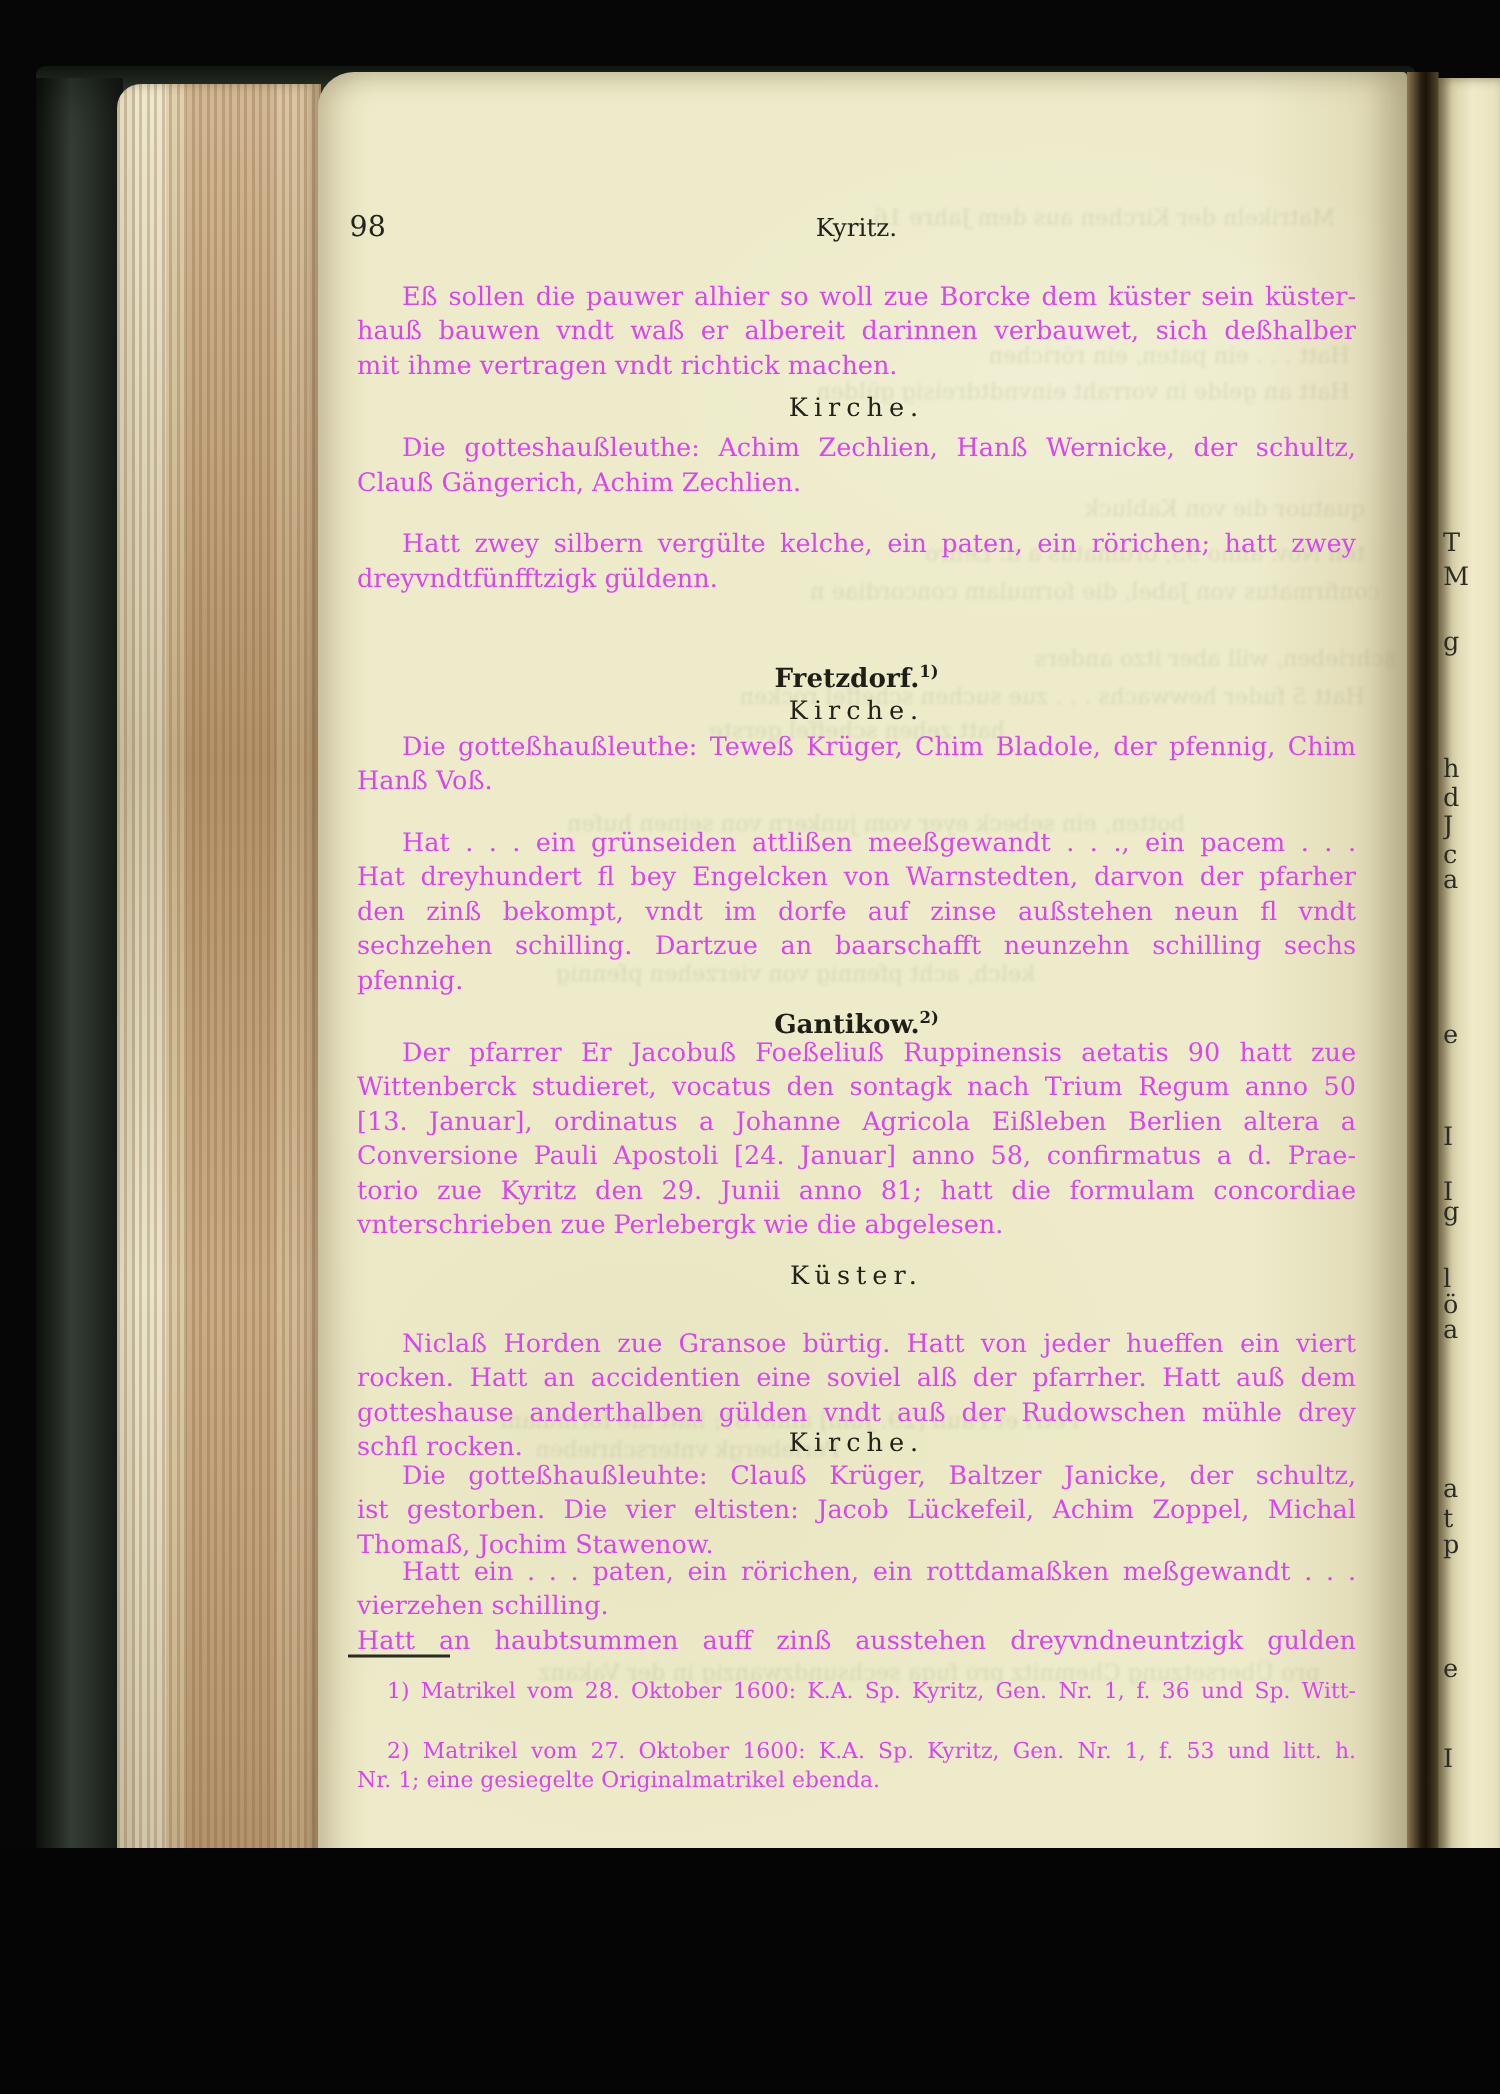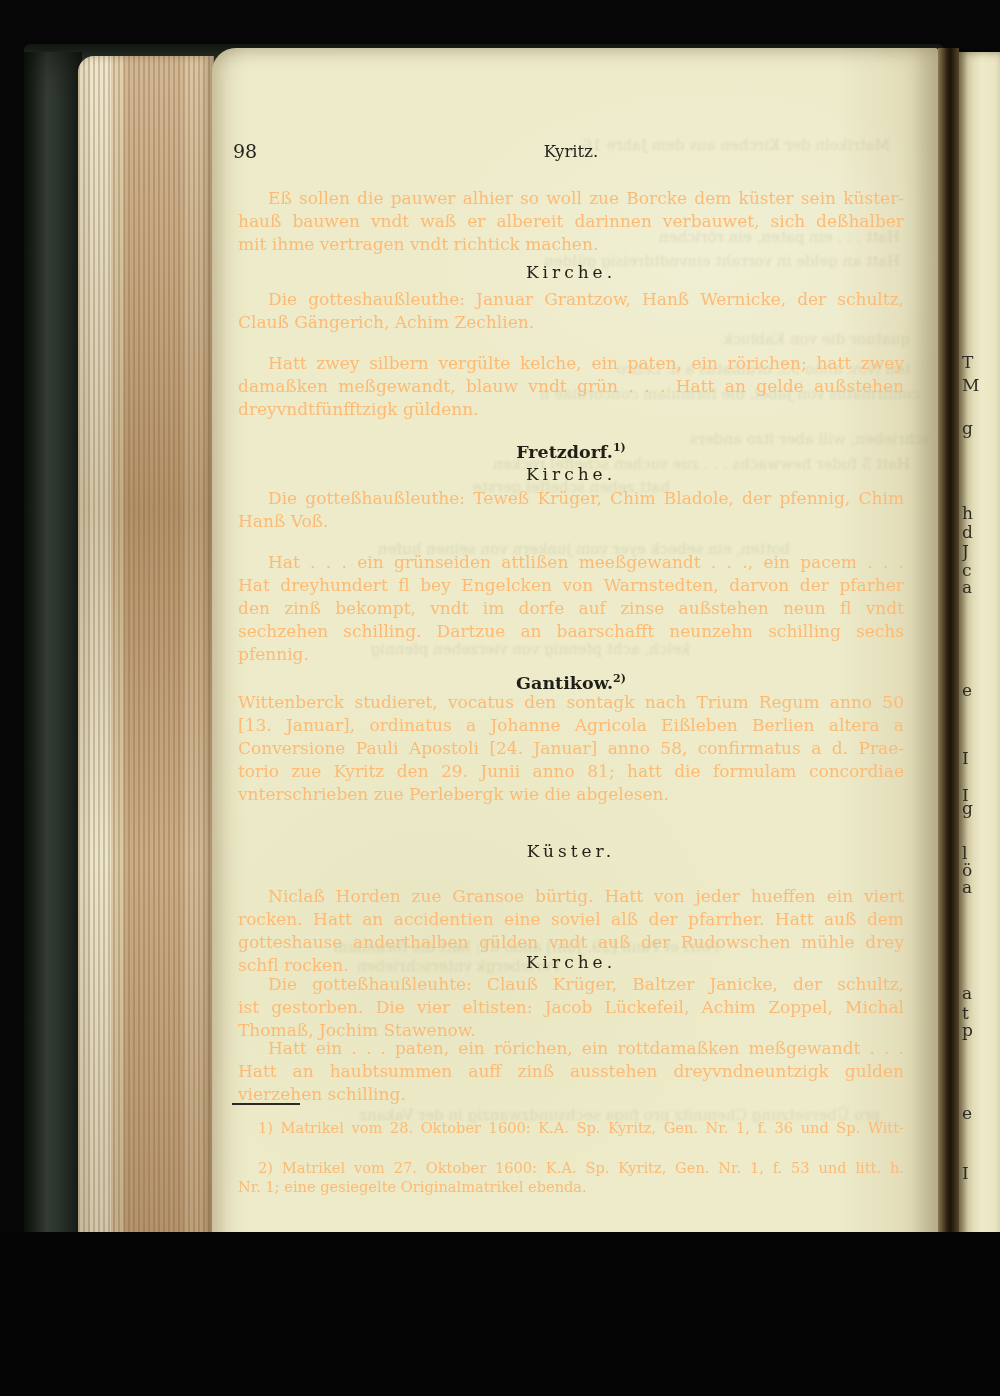--- a/index.html
+++ b/index.html
@@ -32,21 +32,21 @@
   
   .gutter{position:absolute;left:938px;top:48px;width:21px;height:1296px;
           background:linear-gradient(90deg,#8a7750 0,#2a1f10 45%,#1c1309 60%,#55452a 100%);}
   .sliver{position:absolute;left:959px;top:52px;width:41px;height:1290px;
           background:linear-gradient(90deg,#9f9572 0,#d9d2ab 22%,#efeac9 55%,#e8e2bf 100%);
           box-shadow:inset 4px 0 8px rgba(60,45,20,.5);}
   
   .hdr-num{position:absolute;left:233px;top:140px;font-size:19px;color:#24241e;}
   .hdr-title{position:absolute;left:238px;top:142px;width:666px;text-align:center;
              font-size:16.5px;color:#24241e;}
-  .tblock{position:absolute;left:238px;width:666px;color:#fdba74;}
+  .tblock{position:absolute;left:238px;width:666px;color:#d946ef;}
   .line{height:23px;line-height:23px;font-size:17px;overflow:hidden;text-align:left;}
   .line.just{text-align:justify;text-align-last:justify;}
   .line.ind{text-indent:30px;}
   .h-spaced{height:23px;line-height:23px;font-size:17px;text-align:center;letter-spacing:4px;color:#222219;}
   .h-bold{height:23px;line-height:23px;font-size:17.5px;text-align:center;font-weight:bold;color:#1f1f18;}
   .h-bold sup{font-size:11px;font-weight:bold;}
   .fn .line{height:19px;line-height:19px;font-size:14.6px;}
   .fn .line.ind{text-indent:20px;}
   .fnrule{position:absolute;left:232px;top:1103px;width:68px;height:2px;background:#2a2a22;}
   
@@ -87,43 +87,43 @@
   <div class="hdr-title">Kyritz.</div>
 
   <div id="text-layer">
       <div class="tblock" style="top: 187px;">
         <div class="line just ind">Eß sollen die pauwer alhier so woll zue Borcke dem küster sein küster-</div>
         <div class="line just">hauß bauwen vndt waß er albereit darinnen verbauwet, sich deßhalber</div>
         <div class="line">mit ihme vertragen vndt richtick machen.</div>
       </div>
       <div class="tblock h-spaced" style="top: 261px;">Kirche.</div>
       <div class="tblock" style="top: 288px;">
-        <div class="line just ind">Die gotteshaußleuthe: Januar Grantzow, Hanß Wernicke, der schultz,</div>
+        <div class="line just ind">Die gotteshaußleuthe: Achim Zechlien, Hanß Wernicke, der schultz,</div>
         <div class="line">Clauß Gängerich, Achim Zechlien.</div>
       </div>
       <div class="tblock" style="top: 352px;">
         <div class="line just ind">Hatt zwey silbern vergülte kelche, ein paten, ein rörichen; hatt zwey</div>
-        <div class="line just">damaßken meßgewandt, blauw vndt grün . . . Hatt an gelde außstehen</div>
         <div class="line">dreyvndtfünfftzigk güldenn.</div>
       </div>
       <div class="tblock h-bold" style="top: 436px;"><span>Fretzdorf.</span><sup>1)</sup></div>
       <div class="tblock h-spaced" style="top: 463px;">Kirche.</div>
       <div class="tblock" style="top: 487px;">
         <div class="line just ind">Die gotteßhaußleuthe: Teweß Krüger, Chim Bladole, der pfennig, Chim</div>
         <div class="line">Hanß Voß.</div>
       </div>
       <div class="tblock" style="top: 551px;">
         <div class="line just ind">Hat . . . ein grünseiden attlißen meeßgewandt . . ., ein pacem . . .</div>
         <div class="line just">Hat dreyhundert fl bey Engelcken von Warnstedten, darvon der pfarher</div>
         <div class="line just">den zinß bekompt, vndt im dorfe auf zinse außstehen neun fl vndt</div>
         <div class="line just">sechzehen schilling. Dartzue an baarschafft neunzehn schilling sechs</div>
         <div class="line">pfennig.</div>
       </div>
       <div class="tblock h-bold" style="top: 667px;"><span>Gantikow.</span><sup>2)</sup></div>
       <div class="tblock" style="top: 691px;">
+        <div class="line just ind">Der pfarrer Er Jacobuß Foeßeliuß Ruppinensis aetatis 90 hatt zue</div>
         <div class="line just">Wittenberck studieret, vocatus den sontagk nach Trium Regum anno 50</div>
         <div class="line just">[13. Januar], ordinatus a Johanne Agricola Eißleben Berlien altera a</div>
         <div class="line just">Conversione Pauli Apostoli [24. Januar] anno 58, confirmatus a d. Prae-</div>
         <div class="line just">torio zue Kyritz den 29. Junii anno 81; hatt die formulam concordiae</div>
         <div class="line">vnterschrieben zue Perlebergk wie die abgelesen.</div>
       </div>
       <div class="tblock h-spaced" style="top: 840px;">Küster.</div>
       <div class="tblock" style="top: 885px;">
         <div class="line just ind">Niclaß Horden zue Gransoe bürtig. Hatt von jeder hueffen ein viert</div>
         <div class="line just">rocken. Hatt an accidentien eine soviel alß der pfarrher. Hatt auß dem</div>
@@ -131,22 +131,22 @@
         <div class="line">schfl rocken.</div>
       </div>
       <div class="tblock h-spaced" style="top: 951px;">Kirche.</div>
       <div class="tblock" style="top: 973px;">
         <div class="line just ind">Die gotteßhaußleuhte: Clauß Krüger, Baltzer Janicke, der schultz,</div>
         <div class="line just">ist gestorben. Die vier eltisten: Jacob Lückefeil, Achim Zoppel, Michal</div>
         <div class="line">Thomaß, Jochim Stawenow.</div>
       </div>
       <div class="tblock" style="top: 1037px;">
         <div class="line just ind">Hatt ein . . . paten, ein rörichen, ein rottdamaßken meßgewandt . . .</div>
+        <div class="line">vierzehen schilling.</div>
         <div class="line just">Hatt an haubtsummen auff zinß ausstehen dreyvndneuntzigk gulden</div>
-        <div class="line">vierzehen schilling.</div>
       </div>
     </div>
 
   <div class="fnrule"></div>
   <div id="footnote-layer">
       <div class="tblock fn" style="top: 1118px;">
         <div class="line just ind">1) Matrikel vom 28. Oktober 1600: K.A. Sp. Kyritz, Gen. Nr. 1, f. 36 und Sp. Witt-</div>
       </div>
       <div class="tblock fn" style="top: 1158px;">
         <div class="line just ind">2) Matrikel vom 27. Oktober 1600: K.A. Sp. Kyritz, Gen. Nr. 1, f. 53 und litt. h.</div>

